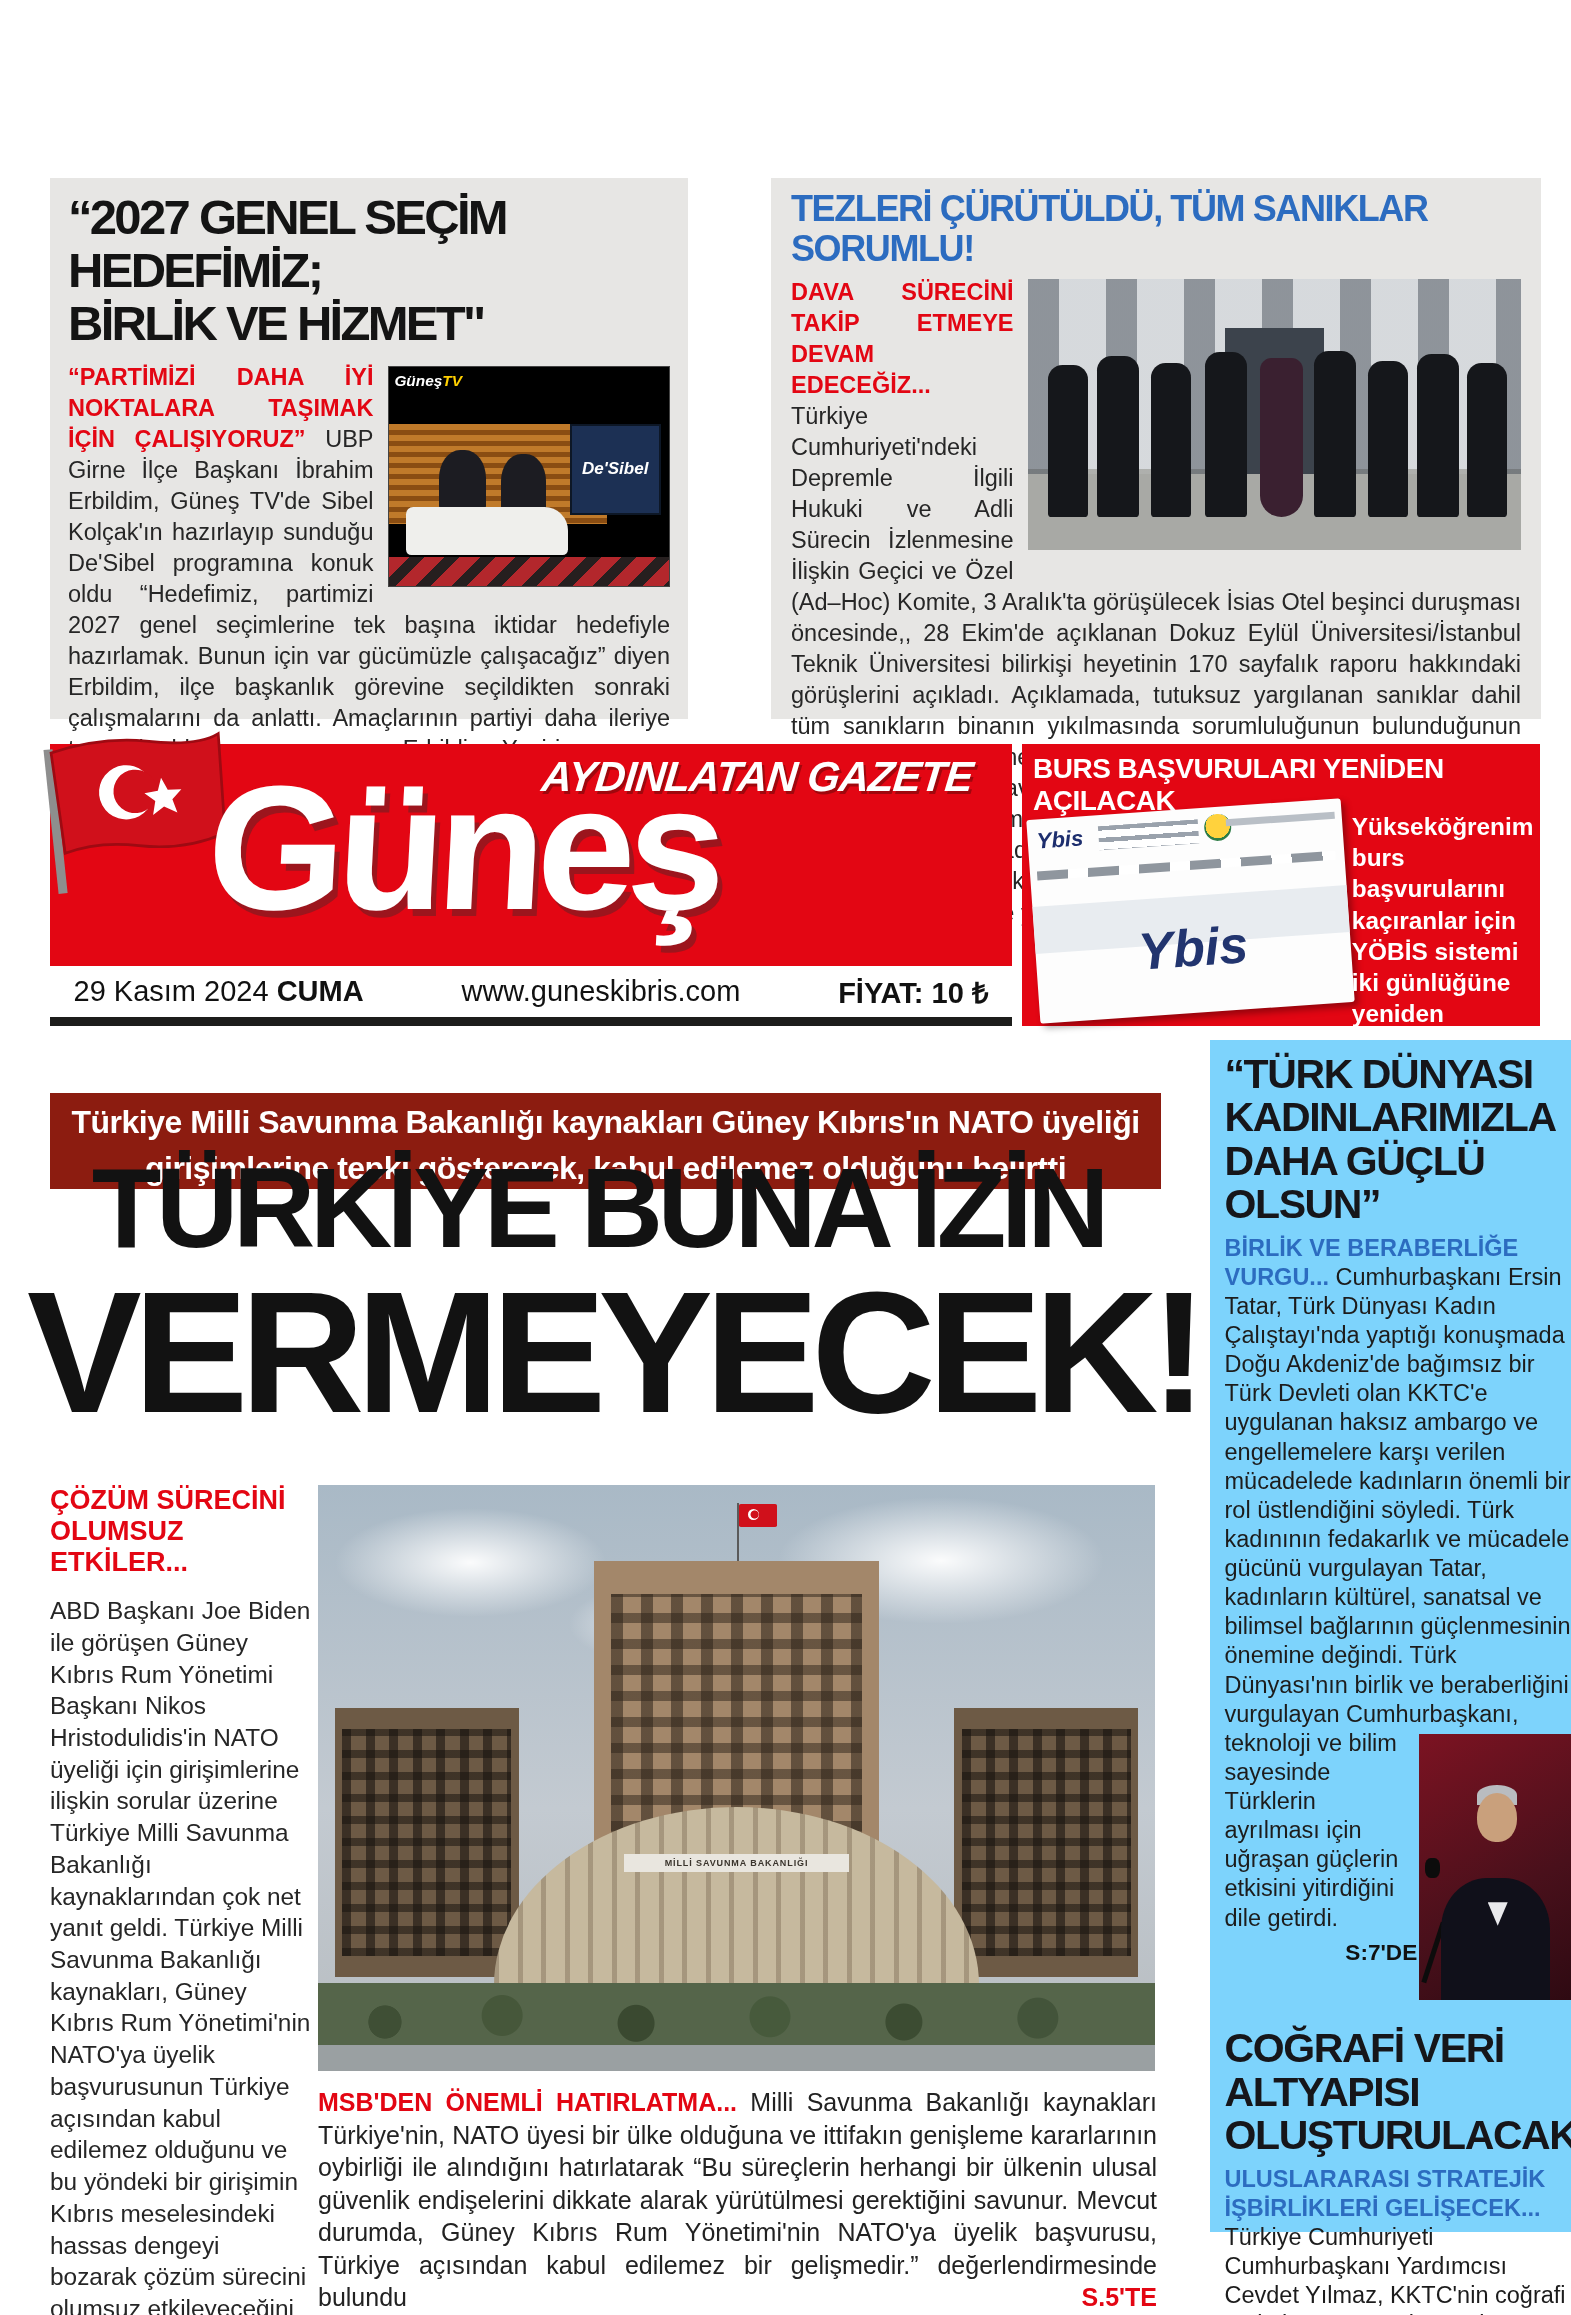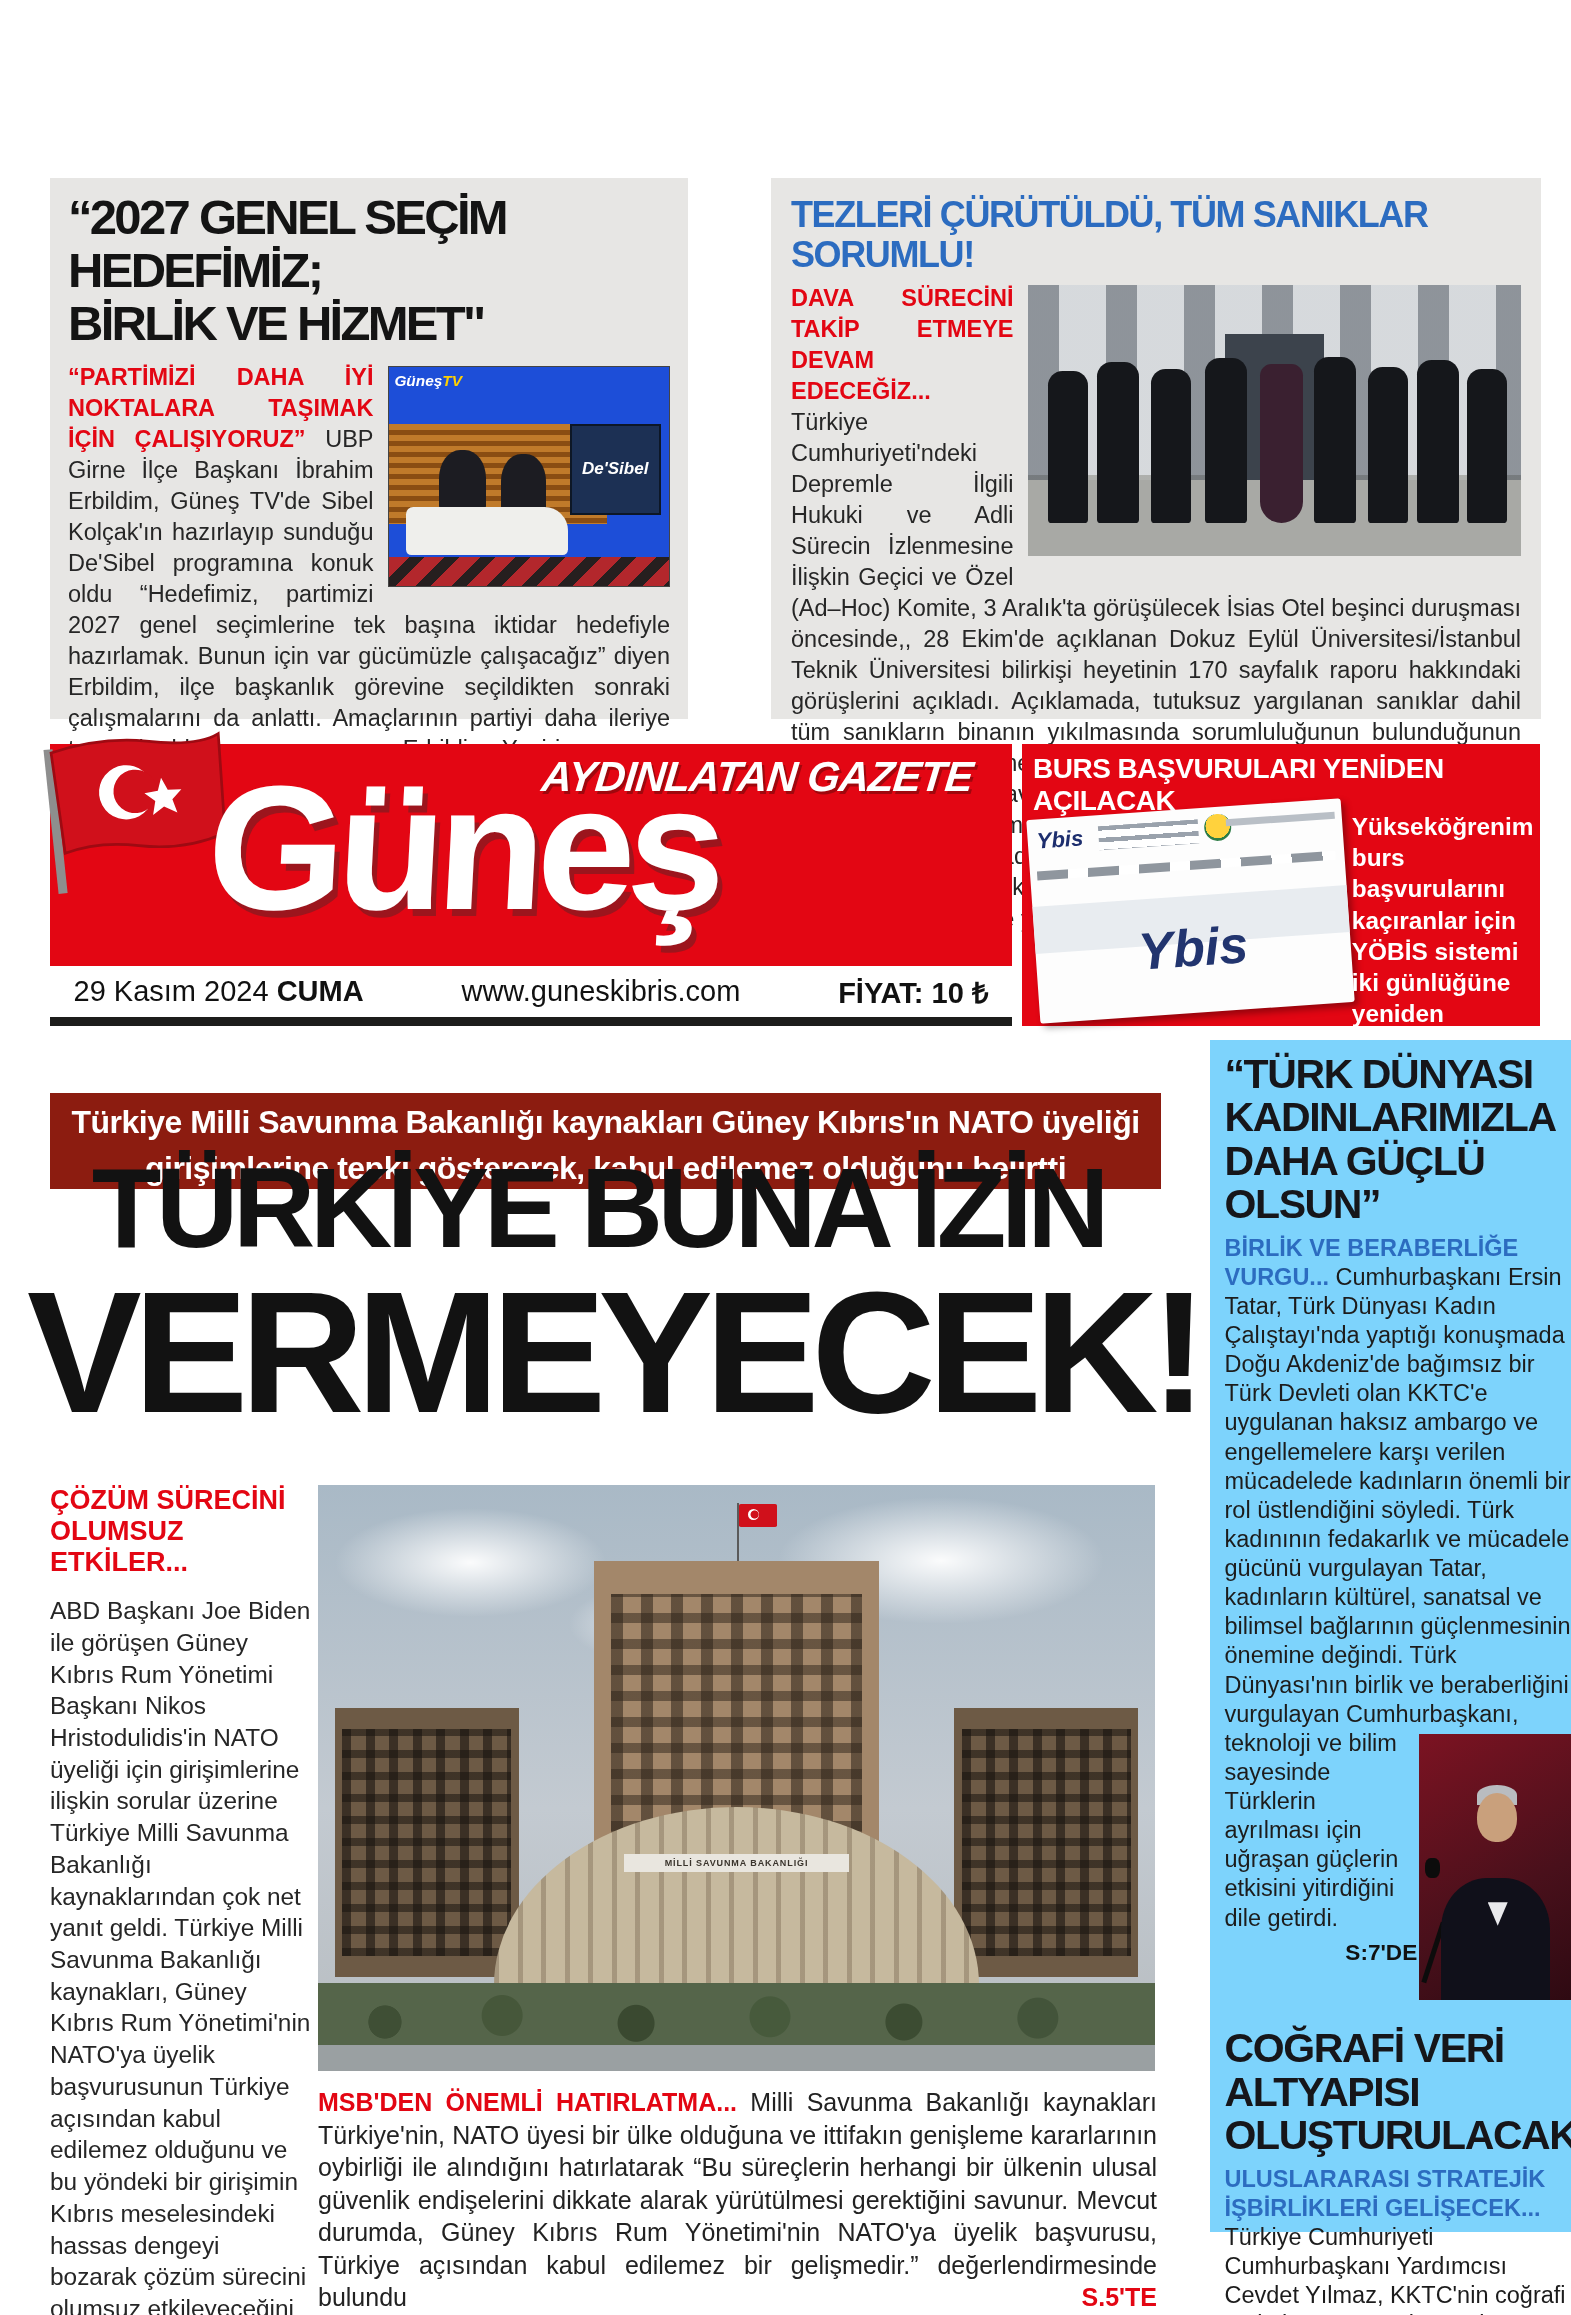--- a/index.html
+++ b/index.html
@@ -2,29 +2,29 @@
 <html style="font-size:14.5px"><head>
 <meta charset="utf-8">
 <style>
   html,body{margin:0;padding:0;background:#ffffff;}
   #page{position:relative;width:1571px;height:2316px;background:#ffffff;overflow:hidden;
         font-family:"Liberation Sans",sans-serif;color:#1a1a1a;}
   .abs{position:absolute;}
   
   .graybox{background:#e7e6e4;}
   .tl-box{left:50px;top:178px;width:638px;height:541px;padding:12.7px 18px;box-sizing:border-box;}
-  .tr-box{left:771px;top:178px;width:770px;height:541px;padding:17px 20px;box-sizing:border-box;}
+  .tr-box{left:771px;top:178px;width:770px;height:541px;padding:11px 20px;box-sizing:border-box;}
   .headline-black{font-weight:bold;color:#141414;font-size:49px;line-height:1.08;letter-spacing:-2.7px;}
   .headline-blue{font-weight:bold;color:#2c6cc0;font-size:36px;line-height:1.1;letter-spacing:-1.4px;margin-bottom:9px;}
   .bodytext{font-size:23.5px;line-height:1.32;text-align:justify;color:#262626;}
   .lede-red{color:#e30613;font-weight:bold;}
   .pageref{color:#e30613;font-weight:bold;float:right;}
   .photo-float-r{float:right;position:relative;overflow:hidden;}
   
-  .tv-photo{width:280px;height:219px;margin:3.6px 0 7.2px 14.5px;background:#1d4ed8;border:0.9px solid #444;}
+  .tv-photo{width:280px;height:219px;margin:3.6px 0 7.2px 14.5px;background:#000000;border:0.9px solid #444;}
   .tv-slats{position:absolute;left:0;top:26%;width:78%;height:46%;
       background:repeating-linear-gradient(180deg,#c07a2a 0 6.3px,#8a4d12 6.3px 11px);}
   .tv-desk{position:absolute;left:6%;bottom:14%;width:58%;height:22%;background:#efefec;border-radius:7.2px 23.5px 5.4px 5.4px;}
   .tv-screen{position:absolute;right:3%;top:26%;width:31%;height:40%;background:#1c3054;border:2.7px solid #0d1726;
       display:flex;align-items:center;justify-content:center;color:#fff;font-style:italic;font-weight:bold;font-size:17px;}
   .tv-person{position:absolute;background:#1c1c22;border-radius:45% 45% 7.2px 7.2px;}
   .tv-logo{position:absolute;left:5.4px;top:4.5px;font-size:15.4px;font-weight:bold;color:#fff;font-style:italic;}
   .tv-logo .tv2{color:#ffd000;}
   .tv-chairs{position:absolute;left:0;bottom:0;width:100%;height:13%;
       background:repeating-linear-gradient(135deg,#b3272c 0 14.5px,#261f1f 14.5px 25px);}

